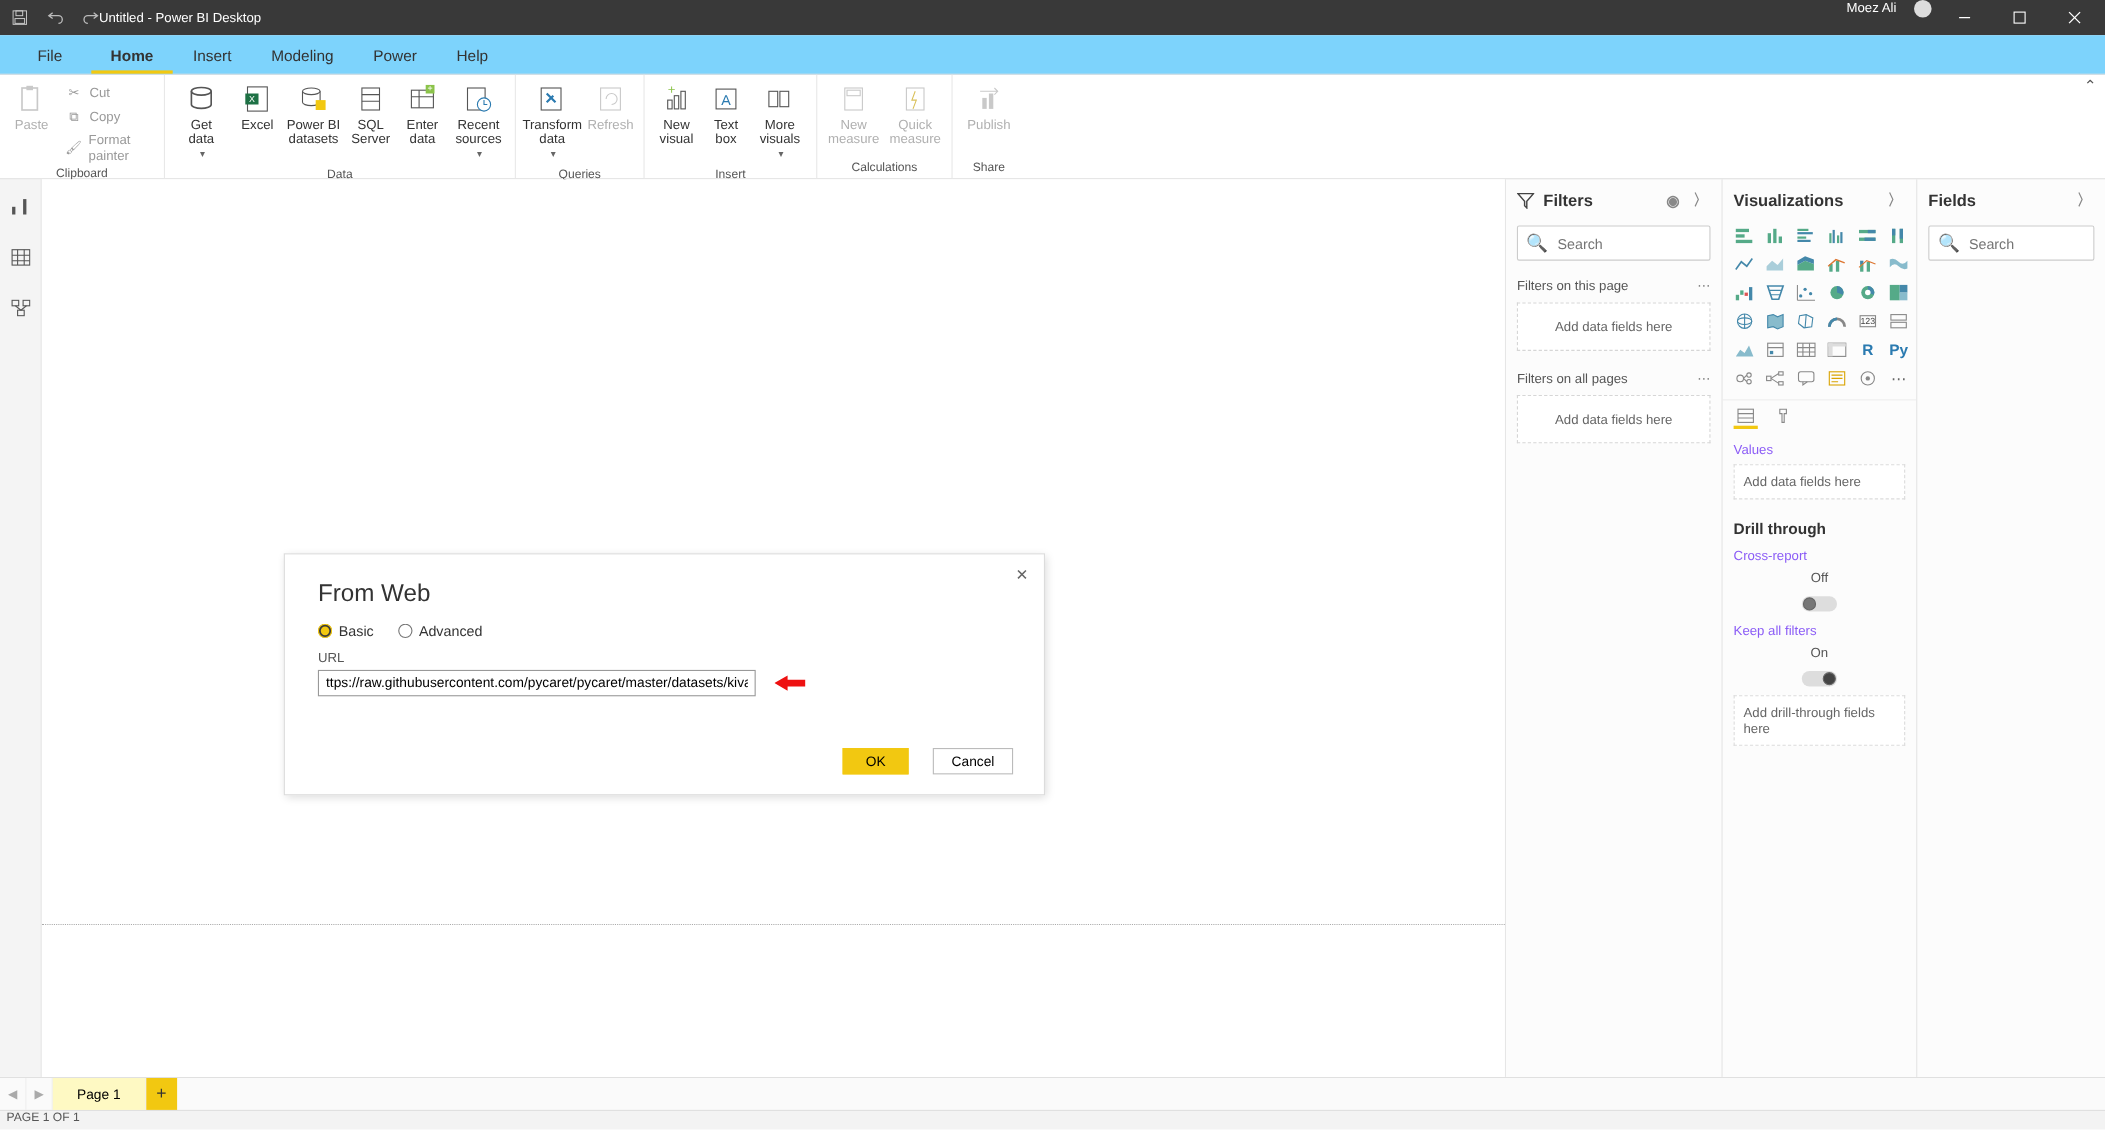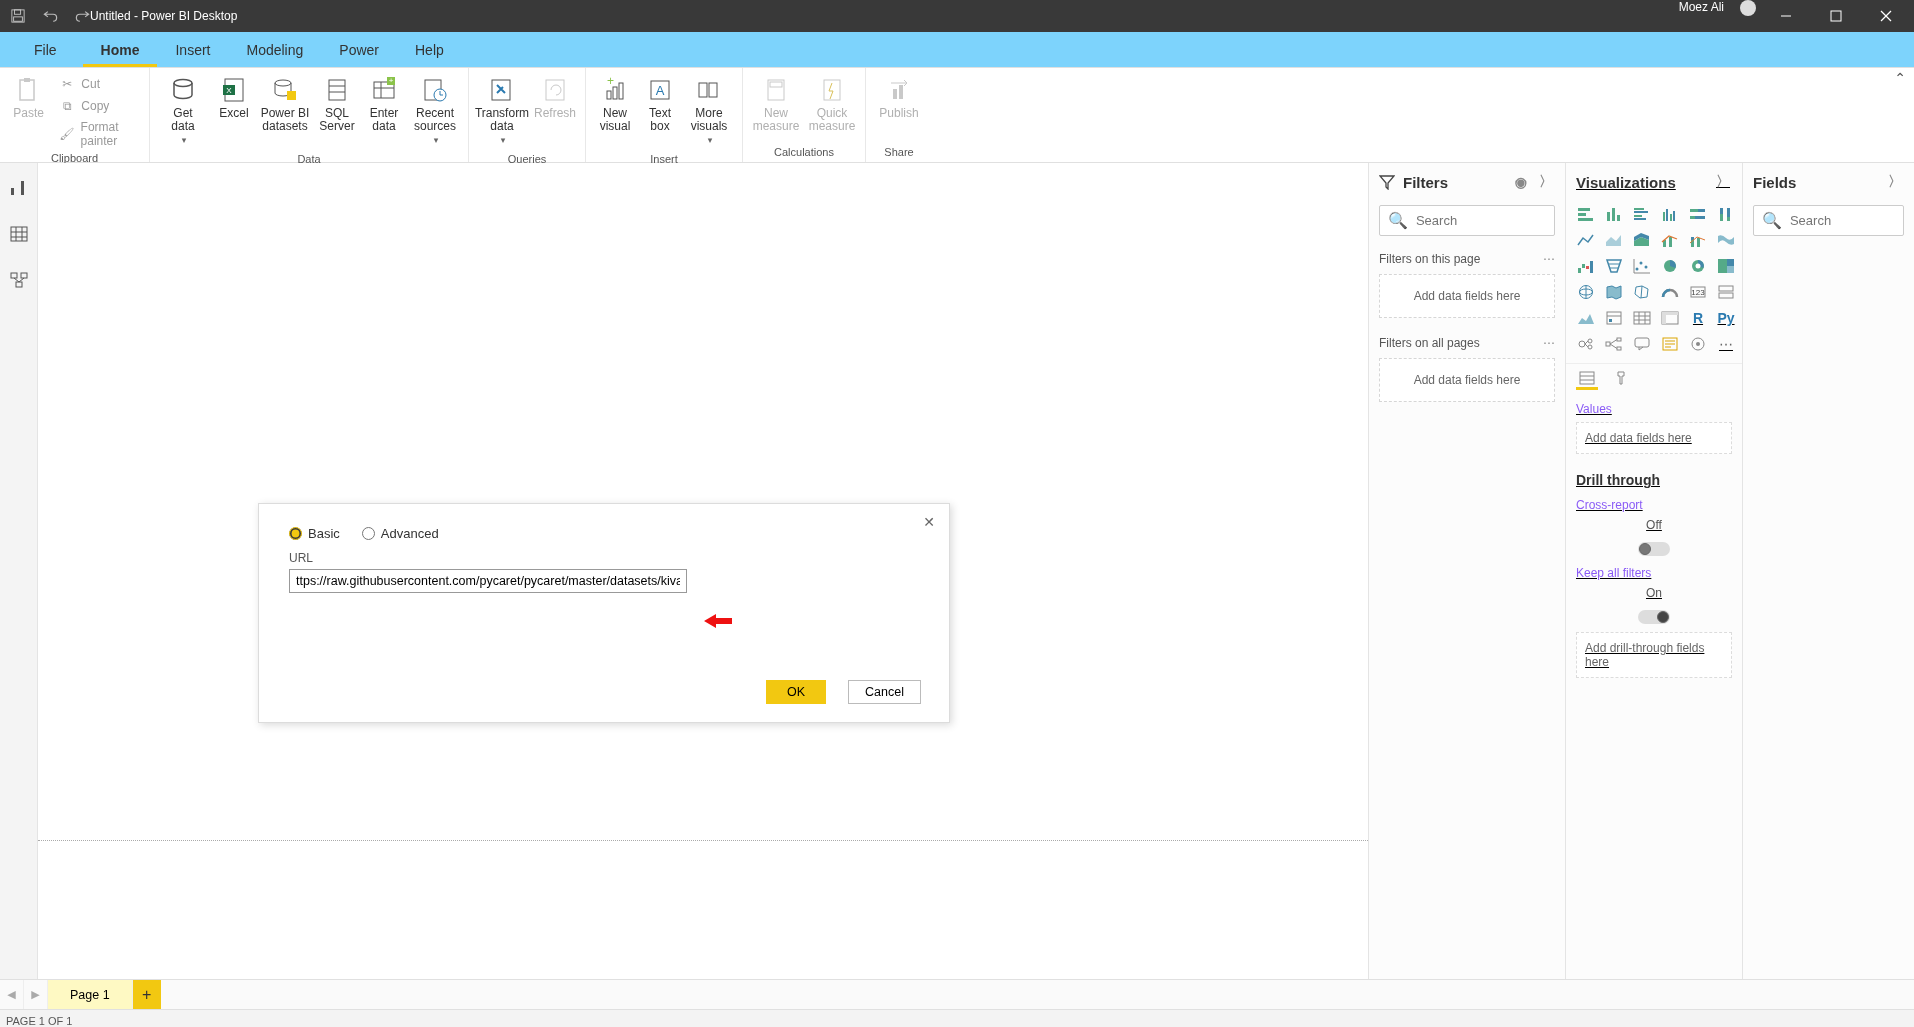--- a/index.html
+++ b/index.html
@@ -34,21 +34,21 @@
   .clip-side { display:flex; flex-direction:column; gap:2px; padding-top:2px; }
   
   .workspace { display:flex; height: calc(1027px - 32px - 36px - 95px - 30px - 18px); }
   .leftbar { width:38px; background:#f4f4f4; border-right:1px solid #e4e4e4; display:flex; flex-direction:column; align-items:center; padding-top:14px; gap:24px;}
   .leftbar .lbtn { width:22px; height:22px; display:flex; align-items:center; justify-content:center; cursor:pointer; color:#555;}
   .canvas { flex:1; background:#fff; position:relative; }
   .canvas .dotted { position:absolute; left:0; right:0; bottom:0; top:auto; height:1px; border-top:1px dotted #aaa; }
   
   .panel { border-left:1px solid #e4e4e4; background:#fcfcfc; display:flex; flex-direction:column; }
   .panel.filters { width:197px; }
-  .panel.viz { width:177px;text-decoration:underline; }
+  .panel.viz { width:177px; }
   .panel.fields { width:172px; }
   .panel .phead { display:flex; align-items:center; padding:10px 10px; font-size:15px; color:#333; font-weight:600; gap:8px;}
   .panel .phead .spacer { flex:1; }
   .panel .phead .hicon { color:#888; font-size:14px; cursor:pointer; padding:0 2px;}
   .search-box { margin:4px 10px 10px; border:1px solid #ccc; border-radius:2px; display:flex; align-items:center; padding:5px 8px; gap:8px; background:#fff;}
   .search-box input { border:none; outline:none; font-size:13px; flex:1; background:transparent;}
   .fsection { padding:6px 10px 2px; font-size:12px; color:#555; display:flex; justify-content:space-between; align-items:center;}
   .fsection .dots { color:#888; cursor:pointer;}
   .drop-box { margin:6px 10px 12px; border:1px dashed #d6d6d6; background:#fff; padding:14px 6px; text-align:center; font-size:12px; color:#666;}
   
@@ -63,21 +63,21 @@
   .toggle-row { display:flex; align-items:center; gap:10px; padding:4px 12px; font-size:12px; color:#555;flex-direction:column;}
   .toggle { width:32px; height:14px; border-radius:8px; background:#ddd; position:relative; cursor:pointer;}
   .toggle .knob { position:absolute; width:12px; height:12px; border-radius:50%; background:#777; top:1px; left:1px; border:1px solid #666;}
   .toggle.on .knob { left:auto; right:1px; background:#444;}
   
   .page-tabs { height:30px; border-top:1px solid #e0e0e0; background:#fafafa; display:flex; align-items:stretch;}
   .pt-nav { width:24px; display:flex; align-items:center; justify-content:center; border-right:1px solid #eee; color:#aaa; font-size:11px;}
   .pt-tab { padding:0 22px; display:flex; align-items:center; border-right:1px solid #eee; font-size:12.5px; background:#fef9c3; cursor:pointer;}
   .pt-add { width:28px; display:flex; align-items:center; justify-content:center; background:#F2C811; color:#333; font-size:16px; cursor:pointer;}
   
-  .statusbar { height:18px; background:#f3f3f3; border-top:1px solid #e0e0e0; font-size:11px; color:#555; padding-left:6px; display:flex; align-items:flex-end;}
+  .statusbar { height:18px; background:#f3f3f3; border-top:1px solid #e0e0e0; font-size:11px; color:#555; padding-left:6px; display:flex; align-items:flex-start;}
   
   .dialog { position:absolute; left:220px; top:340px; width:692px; height:220px; background:#fff; border:1px solid #dcdcdc; box-shadow:2px 2px 8px rgba(0,0,0,.15); z-index:50; padding:22px 30px 18px;}
   .dialog .close { position:absolute; right:14px; top:10px; font-size:14px; color:#666; cursor:pointer;}
   .dialog h2 { font-size:22px; font-weight:400; color:#333; margin-bottom:14px;}
   .dialog .radios { display:flex; gap:22px; margin-bottom:10px; font-size:13px;}
   .dialog .radios label { display:flex; align-items:center; gap:6px; cursor:pointer; color:#333;}
   .dialog .radios input { accent-color:#F2C811; }
   .dialog .field-label { font-size:12px; color:#555; margin-bottom:4px;}
   .dialog .url-input { width:398px; height:24px; border:1px solid #999; padding:2px 6px; font-size:12.5px;}
   .dialog .btns { position:absolute; right:28px; bottom:18px; display:flex; gap:22px;}
@@ -384,20 +384,21 @@
           <line x1="14" y1="6" x2="9" y2="10" stroke="#555"></line>
         </svg>
       </div>
   </div>
 
   <div class="canvas">
     <div class="dotted" style="bottom:138px;"></div>
 
     <div class="dialog">
       <span class="close">✕</span>
+      <h2>From Web</h2>
       <div class="radios">
         <label>
             <input type="radio" checked="" style="">
             <span>Basic</span>
           </label>
         <label>
             <input type="radio" style="">
             <span>Advanced</span>
           </label>
       </div>

